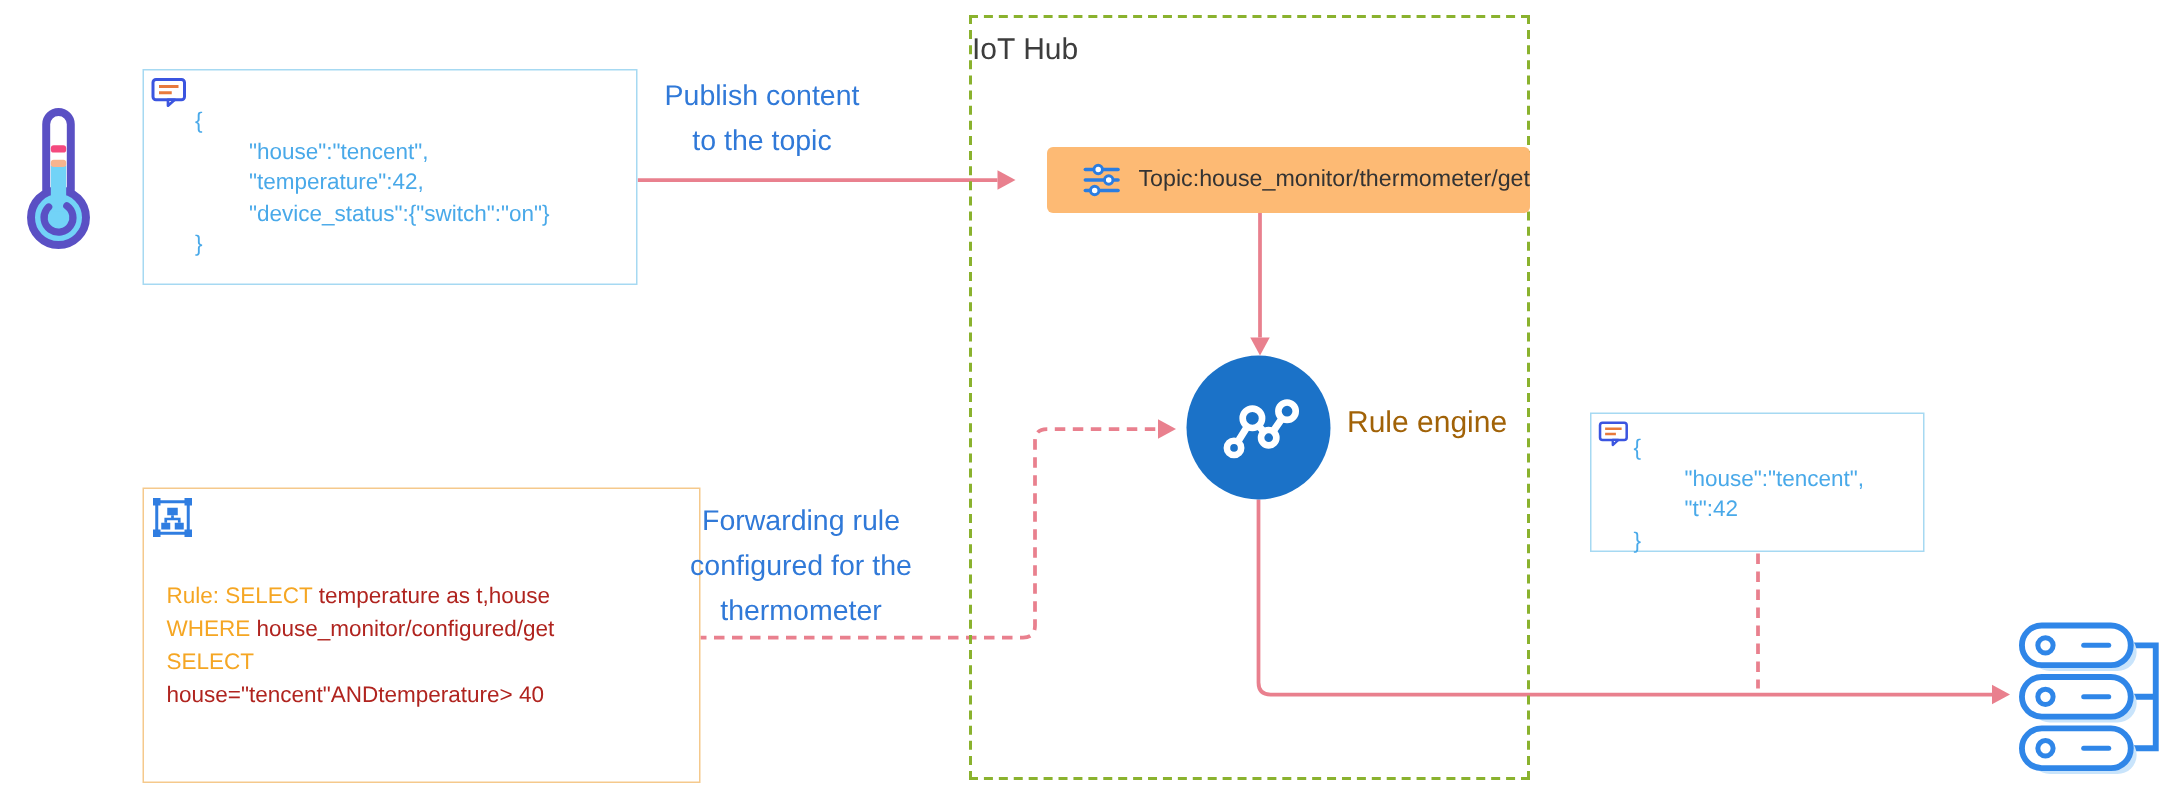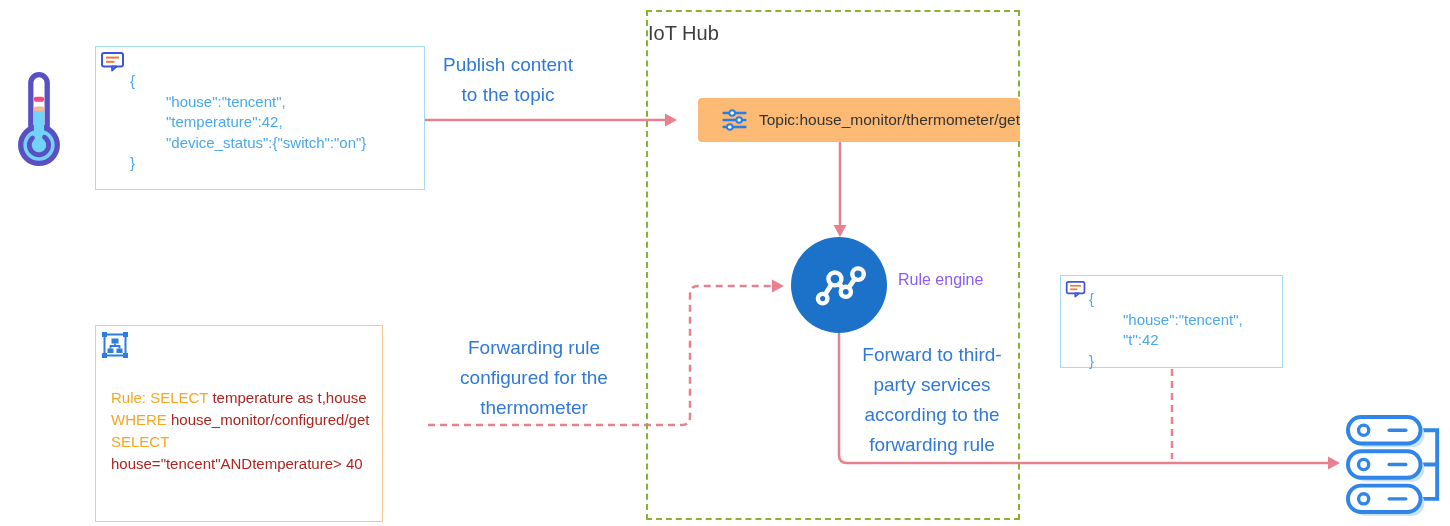--- a/index.html
+++ b/index.html
@@ -79,30 +79,30 @@
     position: absolute;
     left: 791px; top: 237px;
     width: 96px; height: 96px;
     border-radius: 50%;
     background: #1b72c8;
     display: flex; align-items: center; justify-content: center;
   }
   #rule-engine-label {
     position: absolute;
     left: 898px; top: 271px;
-    color: #8b5cf6;
-    font-size: 16px;
+    color: #a16207;
+    font-size: 20px;
     text-align: right;
   }
 
   
   #rule-box {
     position: absolute;
     left: 95px; top: 325px;
-    width: 288px; height: 197px;
+    width: 372px; height: 197px;
     background: #ffffff;
     border: 1px solid #f5c98c;
   }
   #rule-box .msg-icon { left: 5px; top: 5px; }
   .rule-text {
     position: absolute;
     left: 15px; top: 61px; right: 8px;
     font-size: 15px;
     line-height: 22px;
   }
@@ -213,24 +213,20 @@
       <div><span class="kw">WHERE </span><span class="val">house_monitor/configured/get</span></div>
       <div><span class="kw">SELECT</span></div>
       <div><span class="val">house="tencent"ANDtemperature&gt; 40</span></div>
     </div>
   </div>
 
   <div class="blue-label" style="left:436px; top:333px; width:196px;">Forwarding rule
 configured for the
 thermometer</div>
 
-  <div class="blue-label" style="left:843px; top:340px; width:178px;">Forward to third-
-party services
-according to the
-forwarding rule</div>
 
   <div class="msg-box" style="left:1060px; top:275px; width:223px; height:93px;">
     <svg class="msg-icon" width="22" height="19" viewBox="0 0 26 22">
       <rect x="2" y="2" width="21" height="13.5" rx="2" fill="#ffffff" stroke="#3b55e0" stroke-width="2"></rect>
       <line x1="6" y1="6.6" x2="19" y2="6.6" stroke="#e87a3c" stroke-width="2"></line>
       <line x1="6" y1="10.8" x2="14.5" y2="10.8" stroke="#e87a3c" stroke-width="2"></line>
       <path d="M12,15.5 V19.5 L16.5,15.5 Z" fill="#ffffff" stroke="#3b55e0" stroke-width="1.8" stroke-linejoin="round"></path>
     </svg>
     <div style="padding-top:13px;">
       <div class="json-text out-indent1">{</div>

